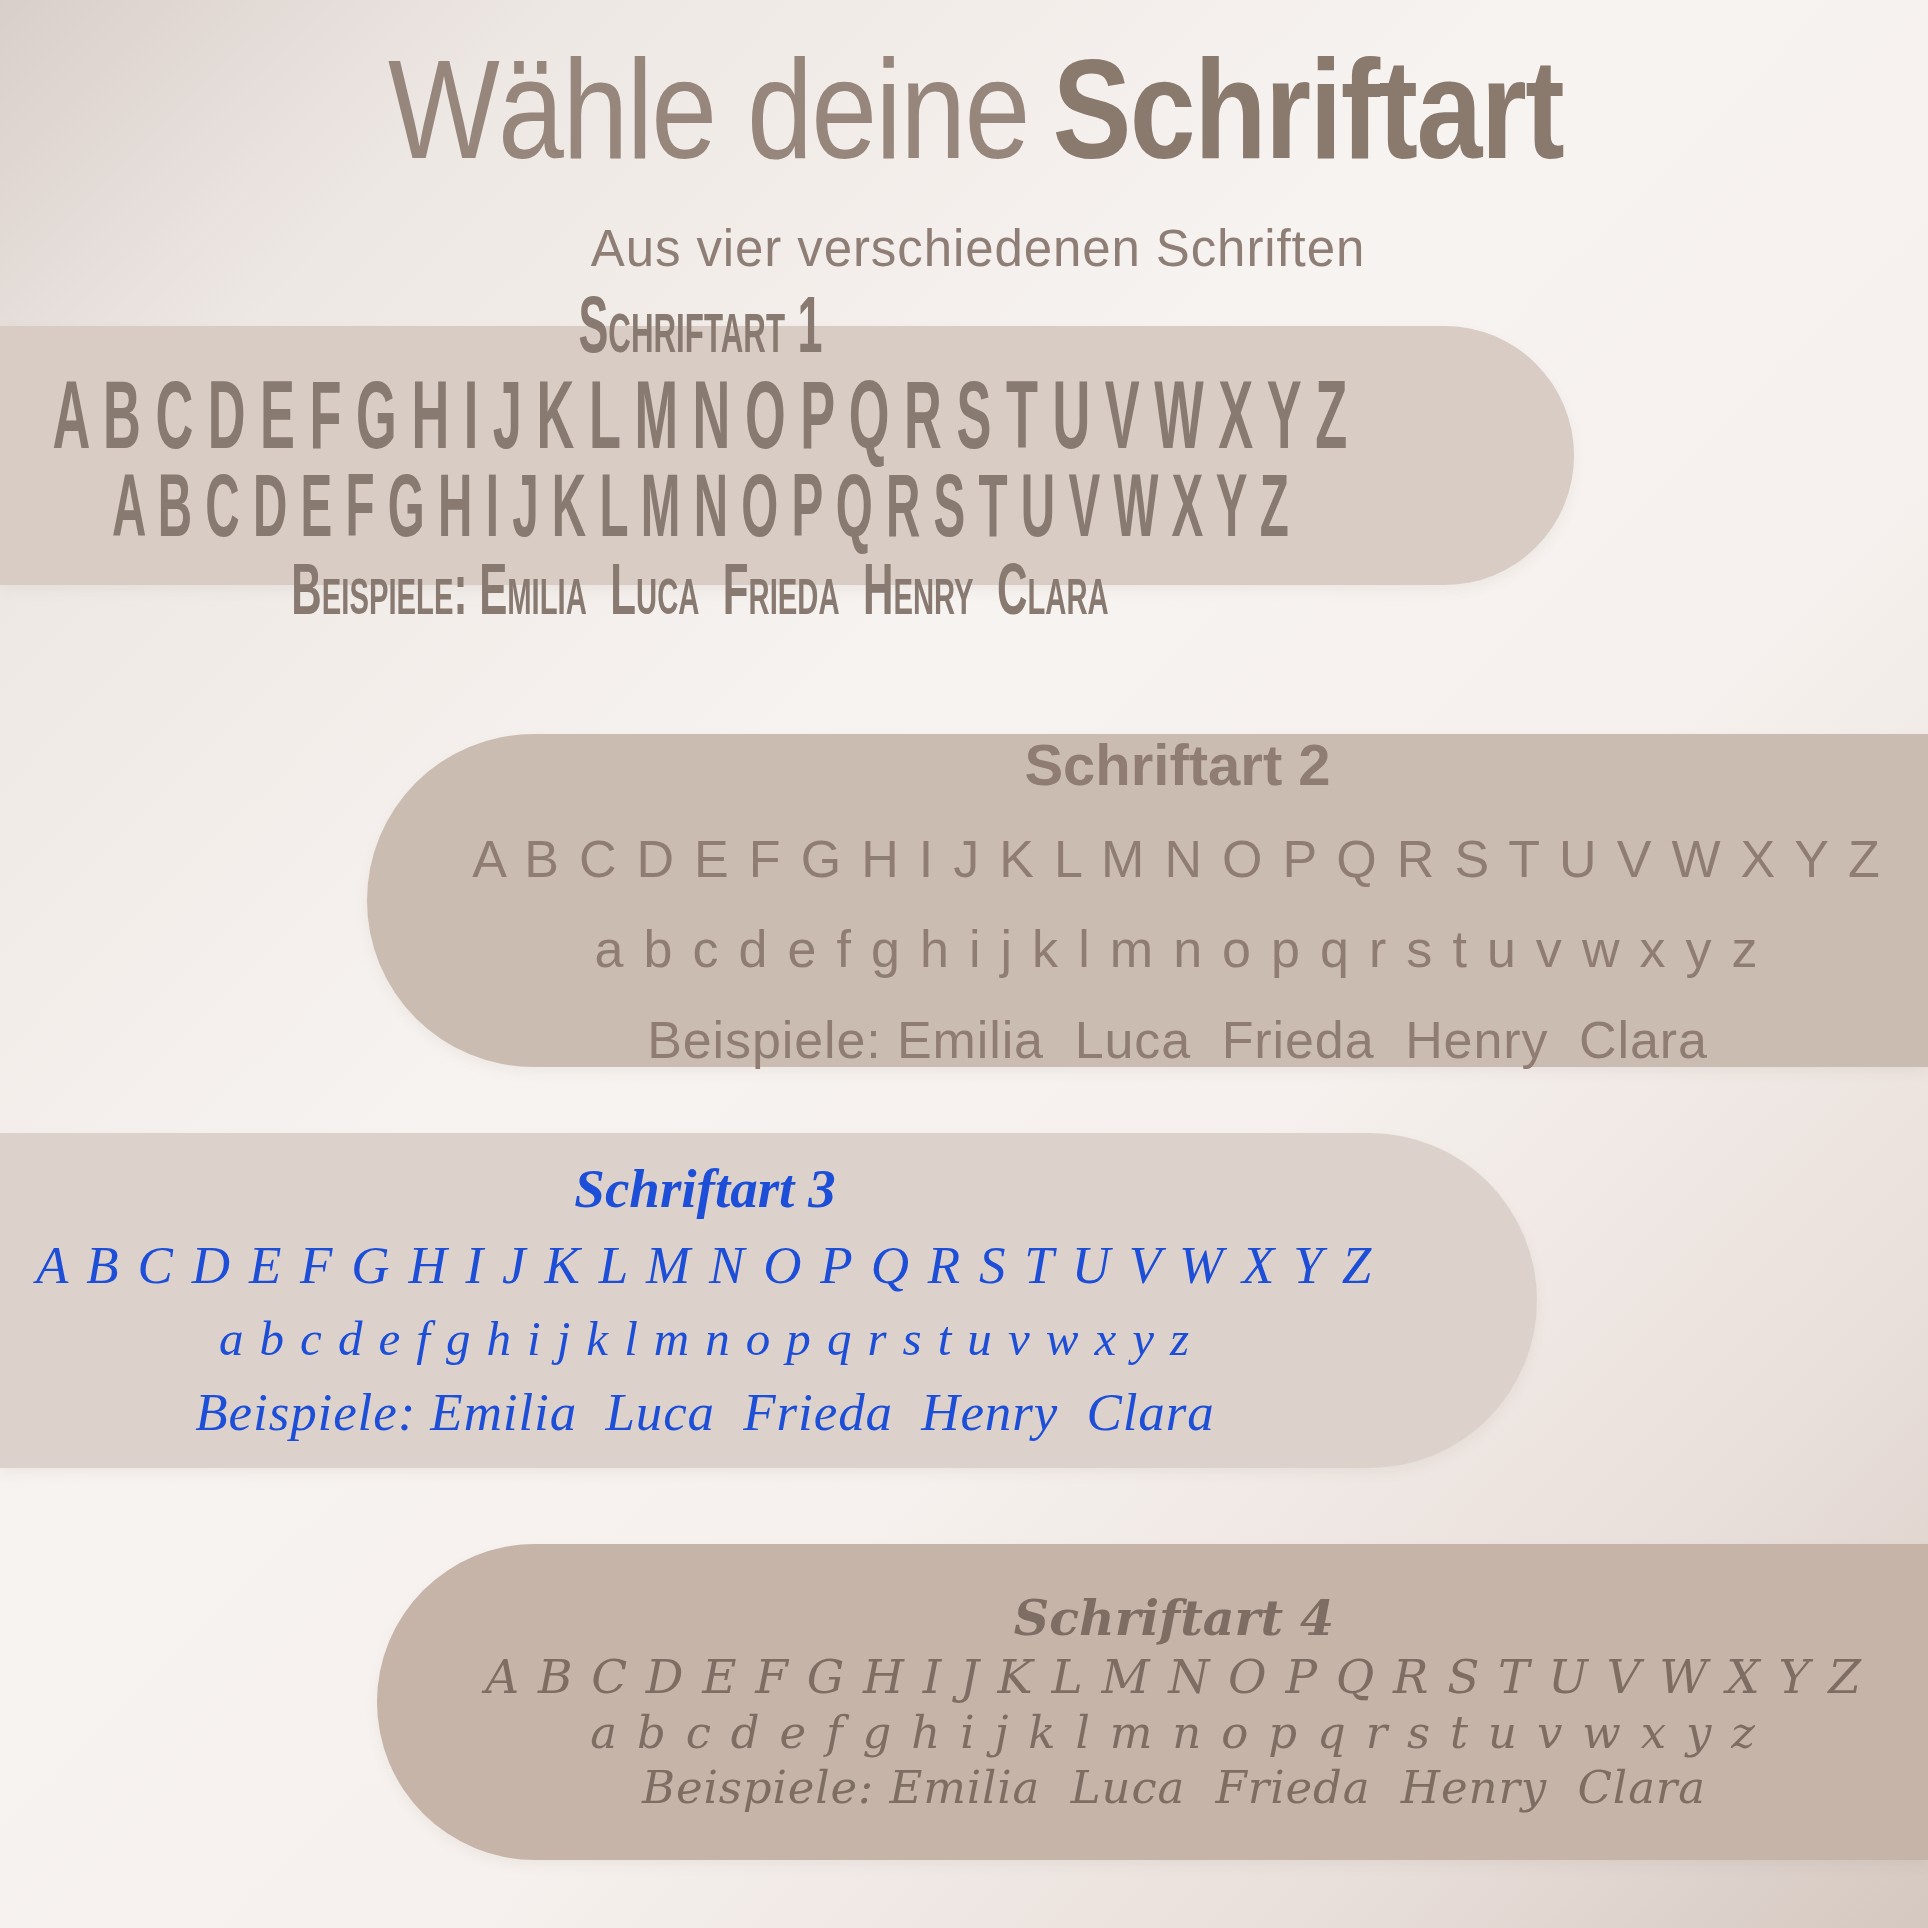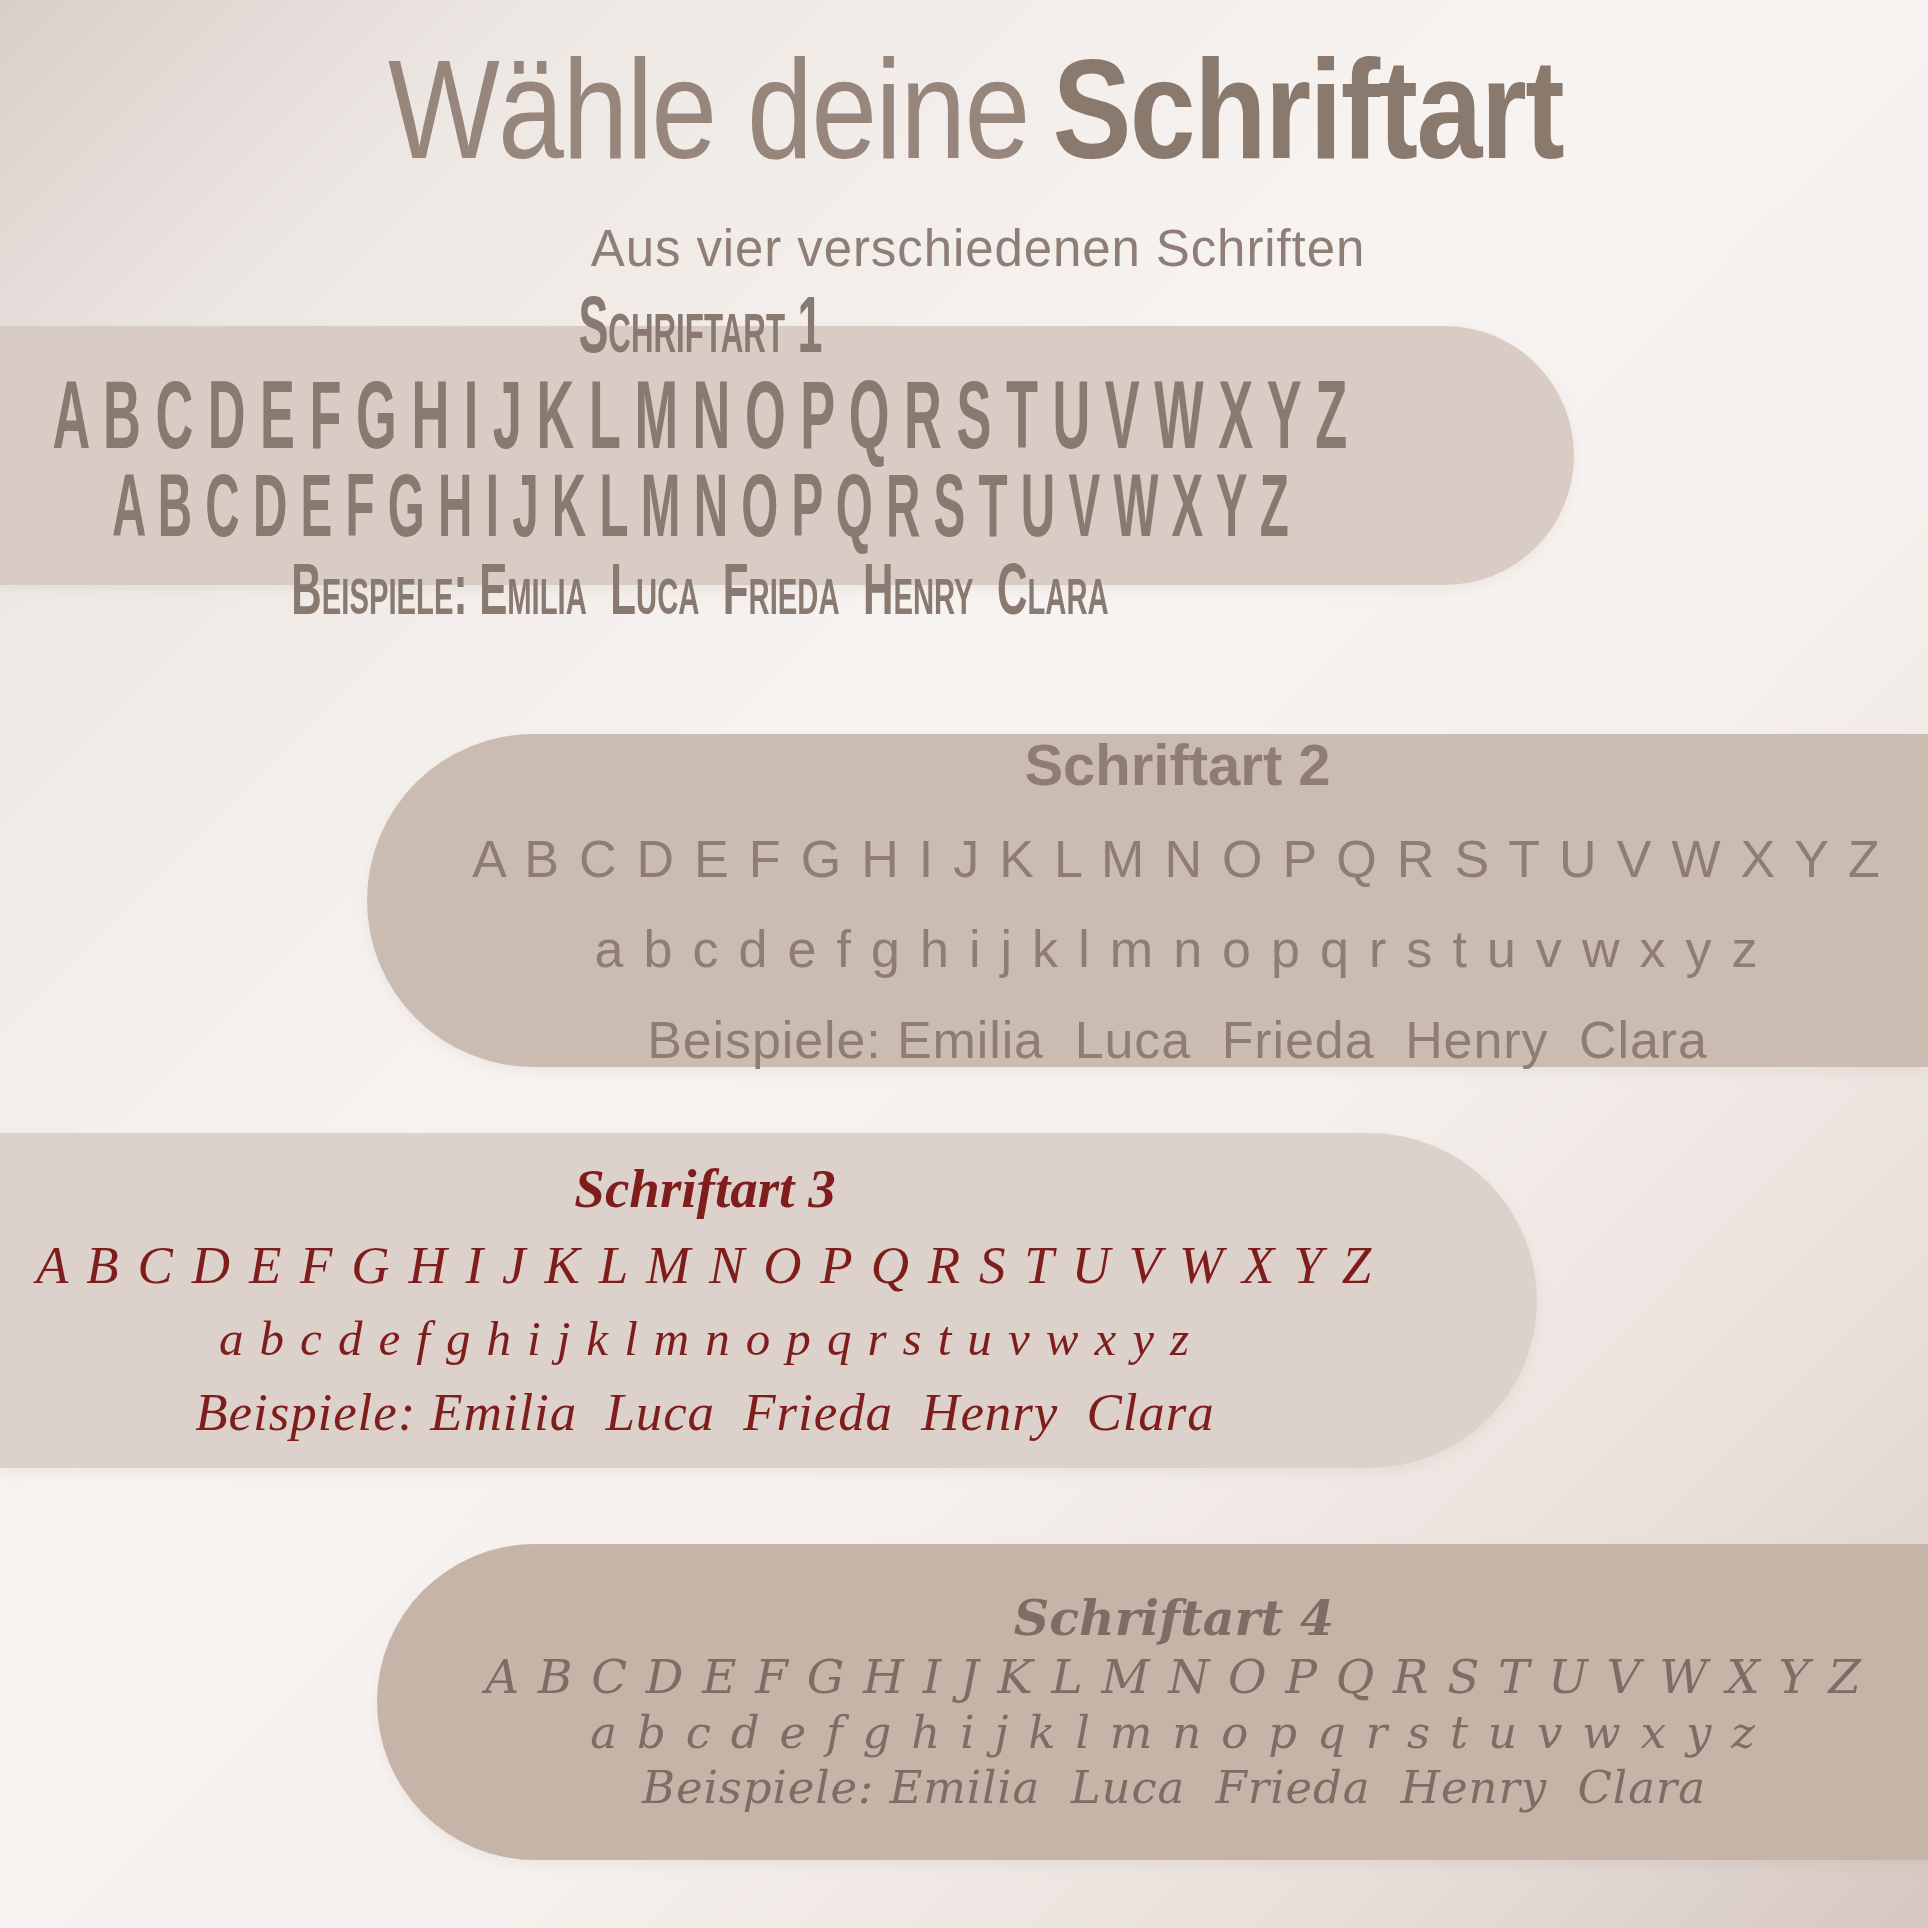--- a/index.html
+++ b/index.html
@@ -70,21 +70,21 @@
     <div class="p-row row-examples">Beispiele: Emilia  Luca  Frieda  Henry  Clara</div>
   </section>
 
   <section class="panel panel-2" style="background-color: rgb(203, 188, 178); color: rgb(143, 125, 116);">
     <h2 class="p-head">Schriftart 2</h2>
     <div class="p-row row-upper">A B C D E F G H I J K L M N O P Q R S T U V W X Y Z</div>
     <div class="p-row row-lower">a b c d e f g h i j k l m n o p q r s t u v w x y z</div>
     <div class="p-row row-examples">Beispiele: Emilia  Luca  Frieda  Henry  Clara</div>
   </section>
 
-  <section class="panel panel-3" style="background-color: rgb(221, 210, 203); color: #7f1d1d;">
+  <section class="panel panel-3" style="background-color: rgb(221, 210, 203); color: #1d4ed8;">
     <h2 class="p-head">Schriftart 3</h2>
     <div class="p-row row-upper">A B C D E F G H I J K L M N O P Q R S T U V W X Y Z</div>
     <div class="p-row row-lower">a b c d e f g h i j k l m n o p q r s t u v w x y z</div>
     <div class="p-row row-examples">Beispiele: Emilia  Luca  Frieda  Henry  Clara</div>
   </section>
 
   <section class="panel panel-4" style="background-color: rgb(198, 180, 169); color: rgb(126, 109, 99);">
     <h2 class="p-head">Schriftart 4</h2>
     <div class="p-row row-upper">A B C D E F G H I J K L M N O P Q R S T U V W X Y Z</div>
     <div class="p-row row-lower">a b c d e f g h i j k l m n o p q r s t u v w x y z</div>

